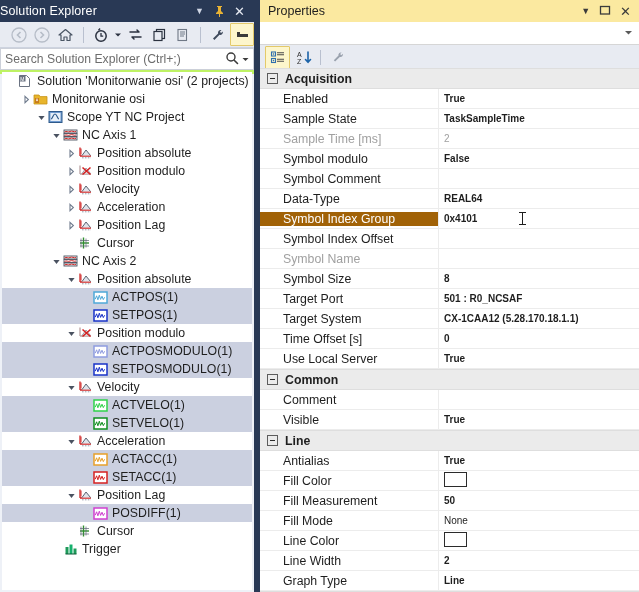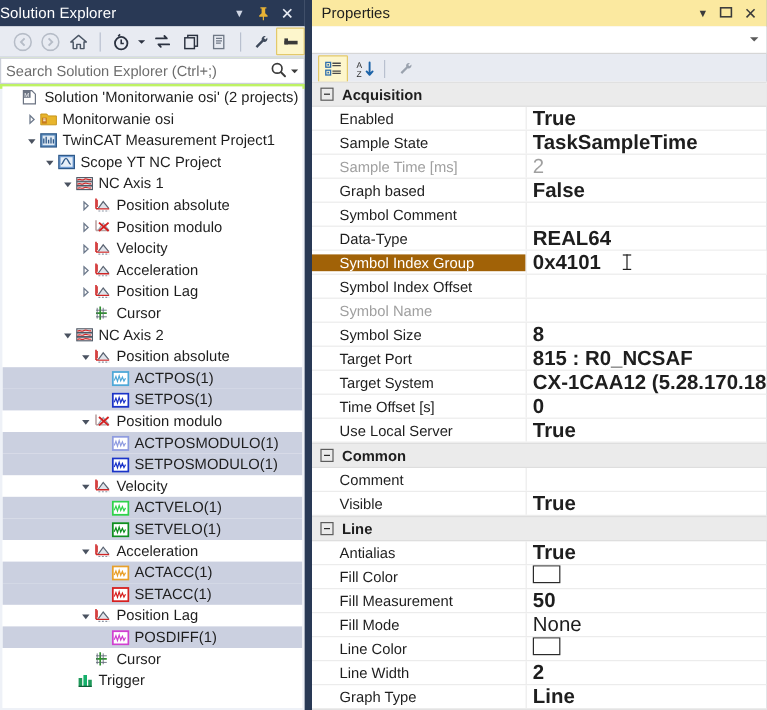--- a/index.html
+++ b/index.html
@@ -93,21 +93,21 @@
     width:9px;height:9px;border:1px solid #5c5c5c;margin-left:7px;margin-right:7px;
     display:flex;align-items:center;justify-content:center;background:#ebebeb;flex:0 0 9px;
   }
   .cat-exp:before{content:"";display:block;width:5px;height:1px;background:#2b2b2b;}
   .cat-name{font-weight:bold;font-size:12.3px;color:#1e1e1e;}
   .gname{
     width:178px;flex:0 0 178px;padding-left:23px;box-sizing:border-box;
     font-size:12.3px;color:#1e1e1e;overflow:hidden;text-overflow:ellipsis;white-space:nowrap;
   }
   .gval{
-    flex:1;padding-left:6px;font-size:17px;font-weight:bold;color:#1e1e1e;
+    flex:1;padding-left:6px;font-size:10px;font-weight:bold;color:#1e1e1e;
     white-space:nowrap;overflow:hidden;
   }
   .gval.plain{font-weight:normal;}
   .grow.dim .gname,.grow.dim .gval{color:#a0a0a0;font-weight:normal;}
   .grow.sel .gname{background:#a16207;color:#ffffff;}
   .grow.sel{background:#ffffff;}
   .gsep{position:absolute;left:178px;top:0;bottom:0;width:1px;background:#ececec;}
   .swatch{width:21px;height:13px;border:1px solid #2b2b2b;background:#ffffff;display:inline-block;}
   .caret-ibeam{
     position:absolute;left:262px;top:3px;width:1px;height:13px;background:#1e1e1e;
@@ -243,36 +243,20 @@
             <svg width="15" height="14" viewBox="0 0 15 14">
               <path d="M1 3h5l1.2 1.6H14V12H1z" fill="#e8b52c"></path>
               <path d="M1 3h5l1.2 1.6H14V12H1z" fill="none" stroke="#c79318" stroke-width=".8"></path>
               <rect x="2" y="6" width="4" height="5" fill="#c77b1d"></rect>
               <path d="M3 7.2h2M3 8.6h2" stroke="#ffffff" stroke-width=".8"></path>
             </svg>
           </span>
           <span class="tlabel">Monitorwanie osi</span>
         </div>
         <div class="trow">
-          <span style="width: 19px; flex: 0 0 19px;"></span>
-          <span class="twist">
-            <svg width="9" height="9" viewBox="0 0 9 9">
-              <path d="M1.4 3h6.2L4.5 7z" fill="#4a5260"></path>
-            </svg>
-          </span>
-          <span class="ticon">
-            <svg width="15" height="14" viewBox="0 0 15 14">
-              <rect x="1" y="1.5" width="13" height="11" fill="#5a8bbd" stroke="#2f5a8a" stroke-width="1"></rect>
-              <rect x="2.5" y="3" width="10" height="8" fill="#dfe9f3"></rect>
-              <path d="M3.5 9.5V5.5M5.5 9.5V4M7.5 9.5V6.5M9.5 9.5V4.5M11.5 9.5V6" stroke="#2f5a8a" stroke-width="1.1"></path>
-            </svg>
-          </span>
-          <span class="tlabel">TwinCAT Measurement Project1</span>
-        </div>
-        <div class="trow">
           <span style="width: 34px; flex: 0 0 34px;"></span>
           <span class="twist">
             <svg width="9" height="9" viewBox="0 0 9 9">
               <path d="M1.4 3h6.2L4.5 7z" fill="#4a5260"></path>
             </svg>
           </span>
           <span class="ticon">
             <svg width="15" height="14" viewBox="0 0 15 14">
               <rect x="1" y="1.5" width="13" height="11" fill="#6e9ad0" stroke="#2f5a8a" stroke-width="1"></rect>
               <rect x="2.5" y="3" width="10" height="8" fill="#e7eff8"></rect>
@@ -692,21 +676,21 @@
           <span class="gname">Sample State</span>
           <span class="gsep"></span>
           <span class="gval">TaskSampleTime</span>
         </div>
         <div class="grow dim">
           <span class="gname">Sample Time [ms]</span>
           <span class="gsep"></span>
           <span class="gval plain">2</span>
         </div>
         <div class="grow">
-          <span class="gname">Graph based</span>
+          <span class="gname">Symbol modulo</span>
           <span class="gsep"></span>
           <span class="gval">False</span>
         </div>
         <div class="grow">
           <span class="gname">Symbol Comment</span>
           <span class="gsep"></span>
           <span class="gval plain"></span>
         </div>
         <div class="grow">
           <span class="gname">Data-Type</span>
@@ -730,21 +714,21 @@
           <span class="gval plain"></span>
         </div>
         <div class="grow">
           <span class="gname">Symbol Size</span>
           <span class="gsep"></span>
           <span class="gval">8</span>
         </div>
         <div class="grow">
           <span class="gname">Target Port</span>
           <span class="gsep"></span>
-          <span class="gval">815 : R0_NCSAF</span>
+          <span class="gval">501 : R0_NCSAF</span>
         </div>
         <div class="grow">
           <span class="gname">Target System</span>
           <span class="gsep"></span>
           <span class="gval">CX-1CAA12 (5.28.170.18.1.1)</span>
         </div>
         <div class="grow">
           <span class="gname">Time Offset [s]</span>
           <span class="gsep"></span>
           <span class="gval">0</span>

